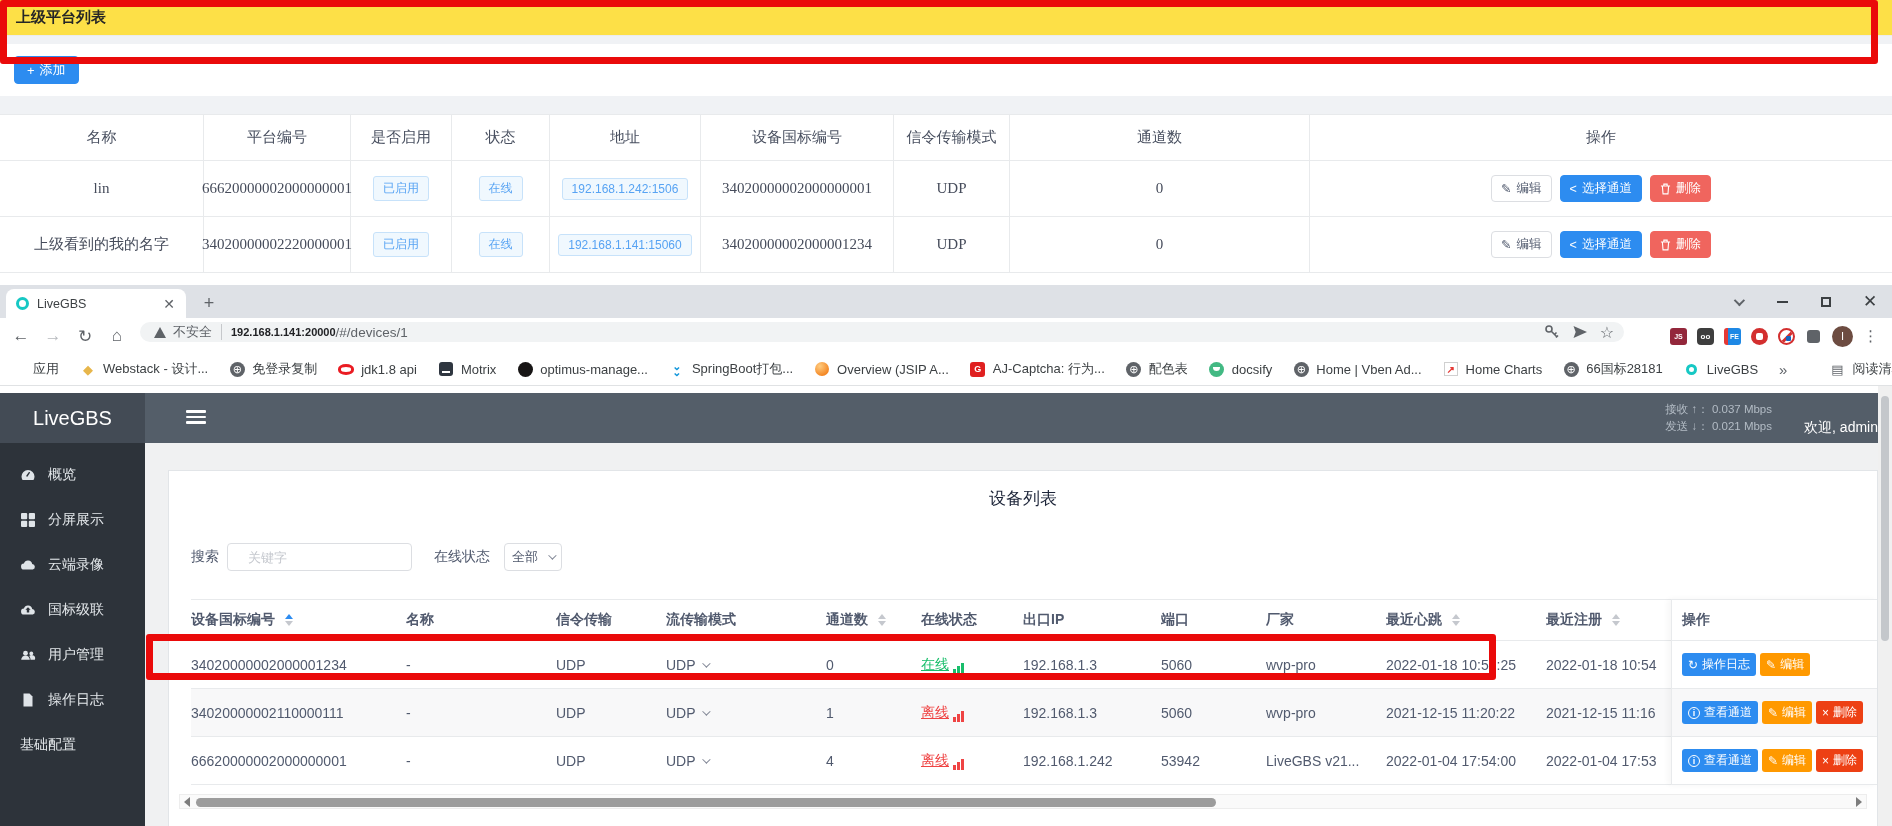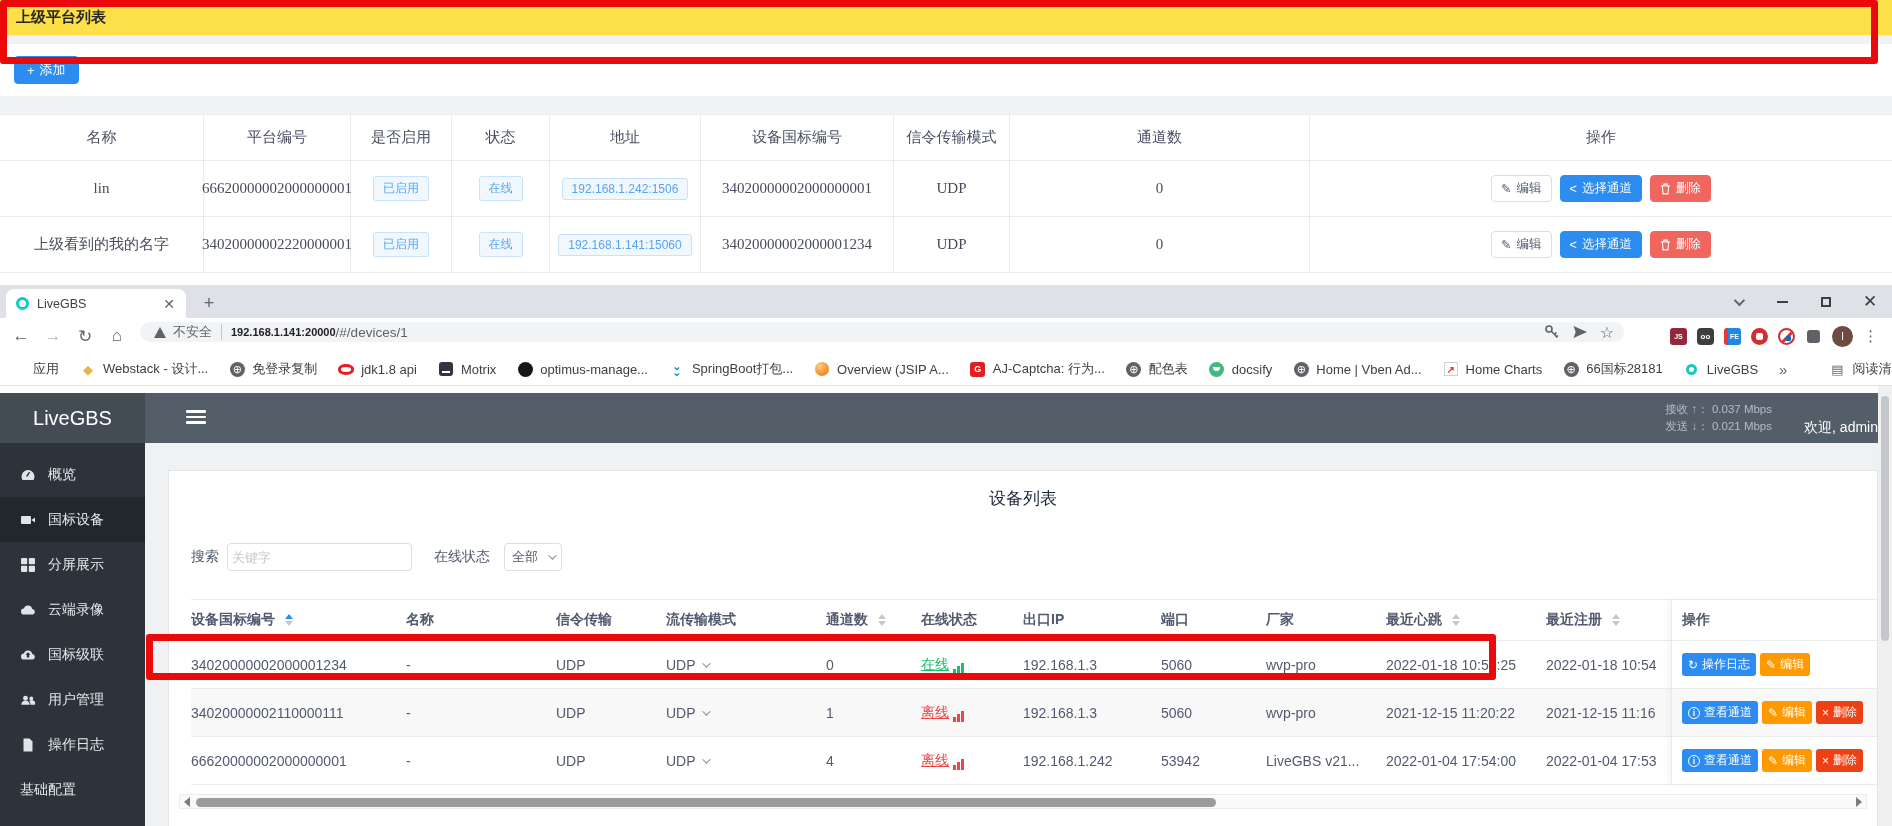--- a/index.html
+++ b/index.html
@@ -108,21 +108,21 @@
   .sidebar { position:absolute; left:0; top:0; width:145px; bottom:0; background:#2d333a; padding-top:9px; overflow:hidden; }
   .side-item { height:45px; display:flex; align-items:center; padding-left:20px; gap:12px; color:#e4e8eb; font-size:14px; cursor:pointer; }
   .side-item.active { background:#22272c; }
   .side-item svg { width:16px; height:16px; fill:#dfe4e8; flex:none; }
 
   .content { position:absolute; left:145px; top:0; right:0; bottom:0; background:#f0f1f2; }
   .card { position:absolute; left:23px; top:27px; right:14px; bottom:0; background:#fff; border:1px solid #e2e5e8; border-bottom:none; }
   .card-title { position:absolute; left:0; right:0; top:16px; text-align:center; font-size:17px; color:#1c2438; }
   .search-row { position:absolute; left:22px; top:72px; display:flex; align-items:center; gap:8px; }
   .lbl { font-size:14px; color:#515a6e; }
-  .search-input { width:185px; height:28px; border:1px solid #dcdee2; border-radius:4px; padding:0 4px; font-size:13px; color:#7f1d1d; outline:none; font-family:"Liberation Sans",sans-serif; }
+  .search-input { width:185px; height:28px; border:1px solid #dcdee2; border-radius:4px; padding:0 20px; font-size:13px; color:#7f1d1d; outline:none; font-family:"Liberation Sans",sans-serif; }
   .search-input::placeholder { color:#c5c8ce; }
   .sel { width:58px; height:28px; border:1px solid #dcdee2; border-radius:4px; margin-left:6px; display:flex; align-items:center; justify-content:space-between; padding:0 7px; font-size:13px; color:#515a6e; cursor:pointer; background:#fff; }
   .chev-sm { width:6px; height:6px; border-right:1.6px solid #808695; border-bottom:1.6px solid #808695; transform:rotate(45deg) translateY(-2px); }
 
   .dtable { position:absolute; left:22px; right:0; top:128px; }
   .drow { display:grid; grid-template-columns:215px 150px 110px 160px 95px 102px 138px 105px 120px 160px 1fr; align-items:center; border-bottom:1px solid #e8eaec; font-size:14px; color:#515a6e; }
   .dhead { height:42px; border-top:1px solid #e8eaec; font-weight:bold; color:#515a6e; }
   .dtr { height:48px; }
   .dtr.stripe { background:#f8f8f9; }
   .dcell { display:flex; align-items:center; gap:6px; padding-right:6px; overflow:hidden; white-space:nowrap; }
@@ -431,27 +431,20 @@
 
     <div class="app-body">
       <aside class="sidebar">
         <div class="side-item">
           <svg viewBox="0 0 16 16">
               <path d="M8 3a6.5 6.5 0 0 0-6.5 6.5c0 1.3.4 2.5 1 3.5h11a6.6 6.6 0 0 0 1-3.5A6.5 6.5 0 0 0 8 3z"></path>
               <rect x="7.3" y="4.6" width="1.4" height="5.4" rx=".7" transform="rotate(35 8 7.5)" fill="#2d333a"></rect>
             </svg>
           <span>概览</span>
         </div>
-        <div class="side-item active">
-          <svg viewBox="0 0 16 16">
-              <rect x="1" y="4" width="10" height="8" rx="1.2"></rect>
-              <path d="M11.5 8l3.5-2.6v5.2z"></path>
-            </svg>
-          <span>国标设备</span>
-        </div>
         <div class="side-item">
           <svg viewBox="0 0 16 16">
               <rect x="1" y="1" width="6.2" height="6.2" rx="1"></rect>
               <rect x="8.8" y="1" width="6.2" height="6.2" rx="1"></rect>
               <rect x="1" y="8.8" width="6.2" height="6.2" rx="1"></rect>
               <rect x="8.8" y="8.8" width="6.2" height="6.2" rx="1"></rect>
             </svg>
           <span>分屏展示</span>
         </div>
         <div class="side-item">

